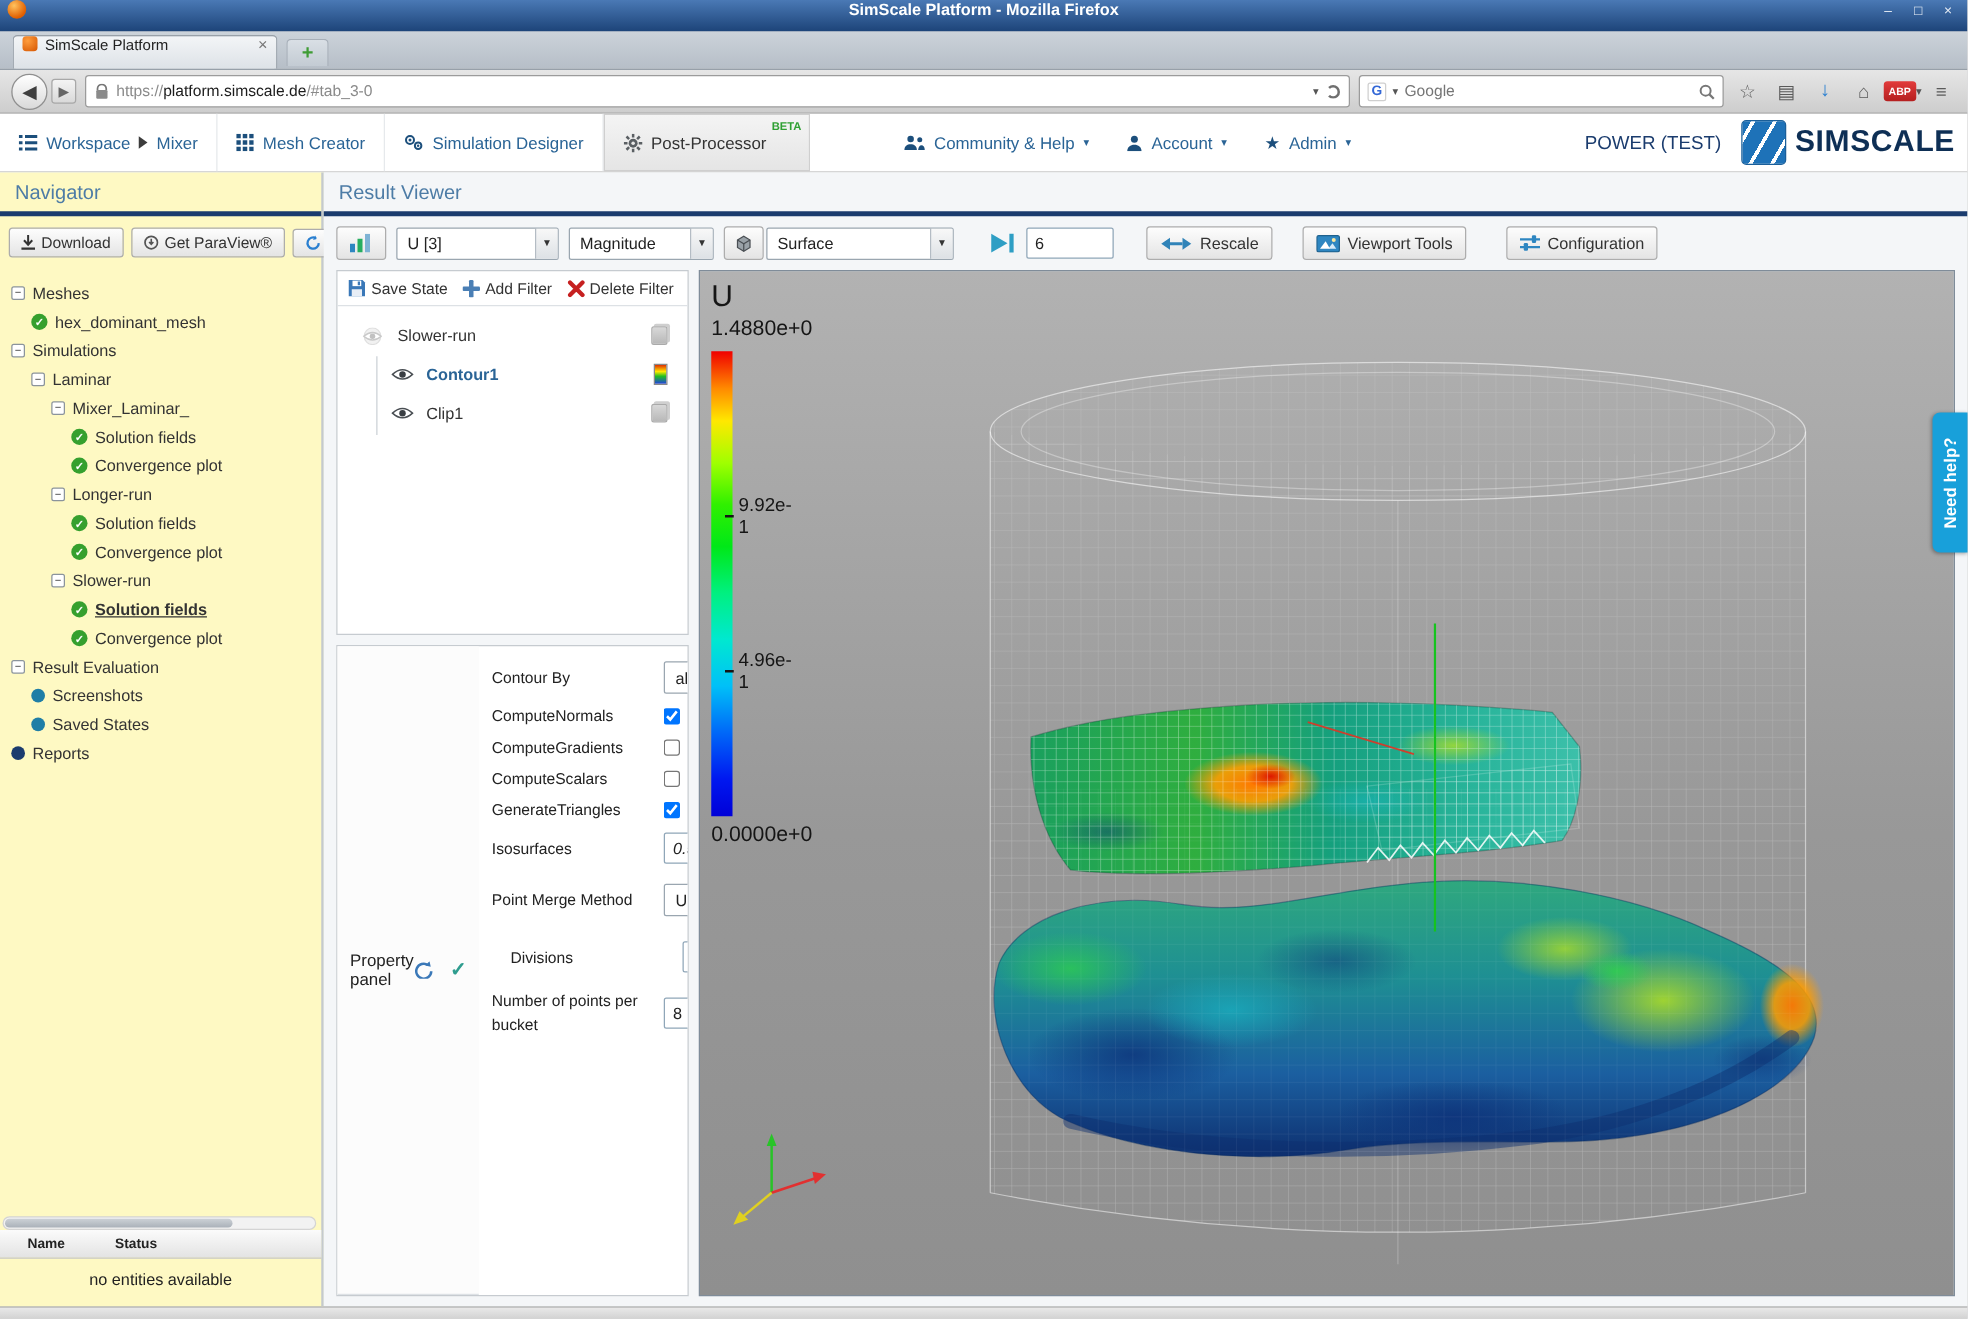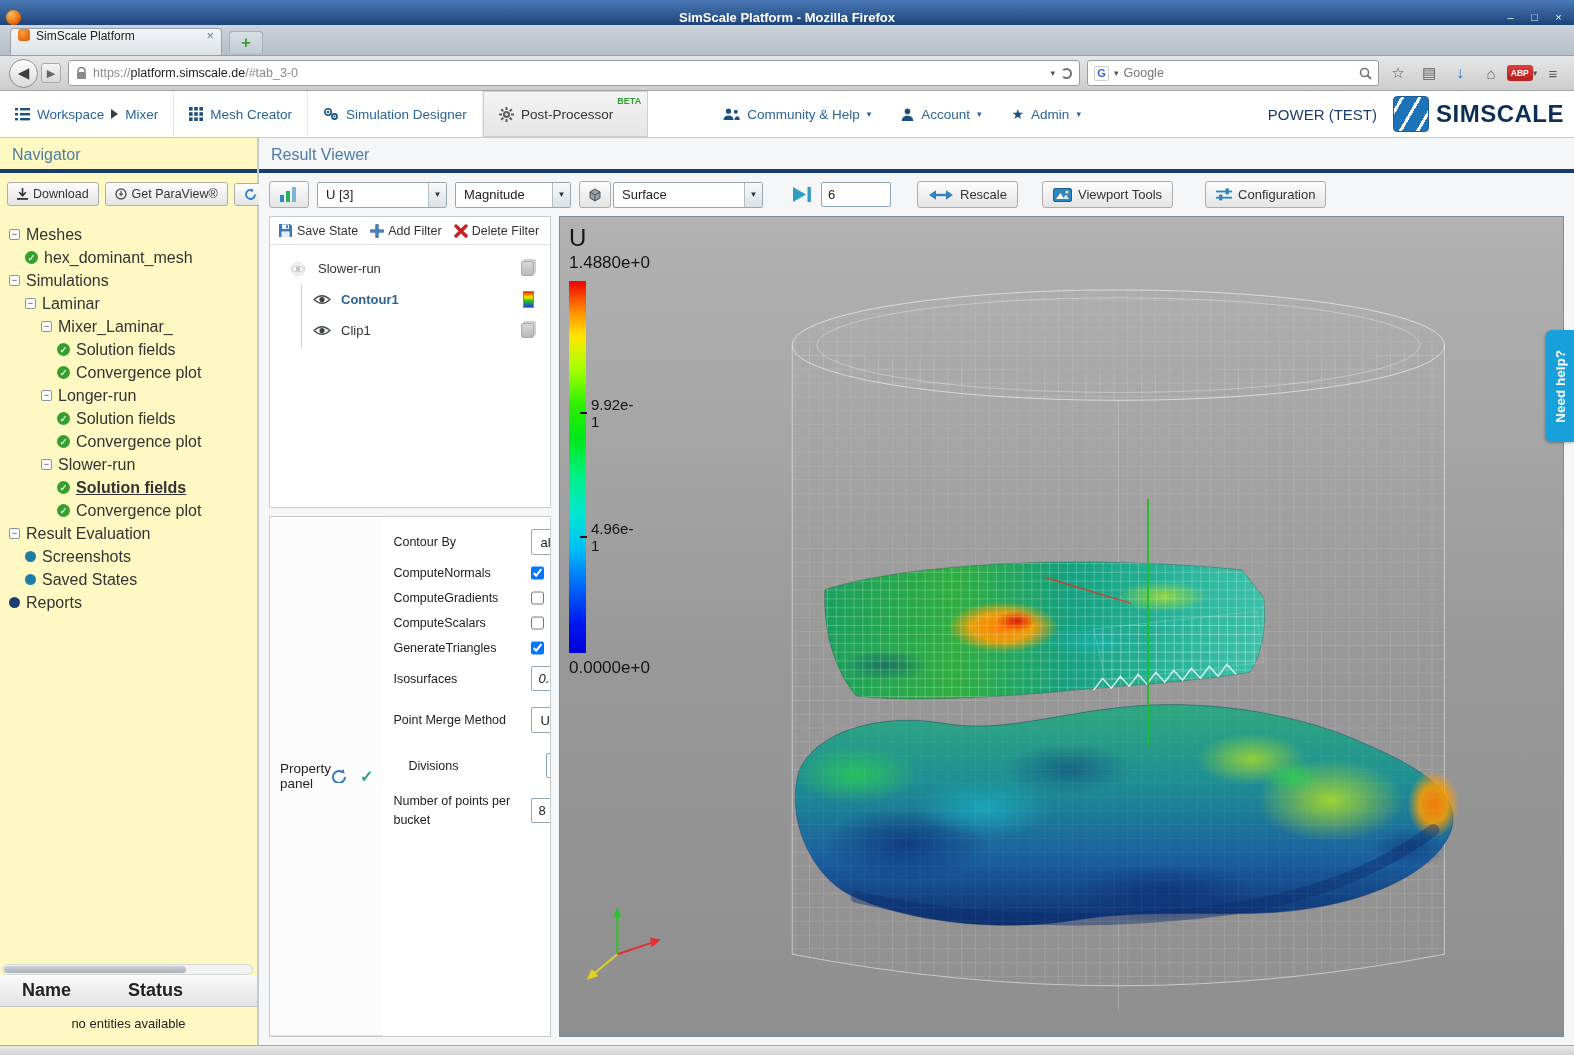--- a/index.html
+++ b/index.html
@@ -1,19 +1,19 @@
 <!DOCTYPE html>
 <html><head>
 <meta charset="utf-8">
 <style>
   * { margin:0; padding:0; box-sizing:border-box; }
   html,body { width:1574px; height:1055px; overflow:hidden; font-family:"Liberation Sans",sans-serif; font-size:13px; background:#d4d4d4; }
 
   
-  .titlebar { height:25px; background:linear-gradient(#4a79b5,#1d4479); display:flex; align-items:flex-end; position:relative; color:#fff;gap:20px; }
+  .titlebar { height:25px; background:linear-gradient(#4a79b5,#1d4479); display:flex; align-items:flex-start; position:relative; color:#fff;gap:20px; }
   .ff-icon { width:15px;height:15px;border-radius:50%; background:radial-gradient(circle at 35% 30%, #ffc25e, #e05e00 70%); margin-left:6px; z-index:1;}
   .win-title { position:absolute; left:0; right:0; text-align:center; font-weight:bold; font-size:13px; }
   .win-controls { margin-left:auto; display:flex; gap:3px; padding-right:5px; z-index:1; }
   .win-btn { width:21px; height:17px; display:flex; align-items:center; justify-content:center; font-size:11px; color:#e8eef6; border-radius:2px; }
 
   .tabbar { height:31px; background:linear-gradient(#ccd3da,#b6bec7); display:flex; align-items:flex-end; padding-left:10px; border-bottom:1px solid #97a0a9; }
   .tab { width:212px; height:27px; background:linear-gradient(#f3f5f7,#dde2e7); border:1px solid #98a0a8; border-bottom:none; border-radius:4px 4px 0 0; display:flex; align-items:flex-start; padding:0 7px; gap:6px; font-size:12px; color:#222; }
   .tab-fav { width:12px; height:12px; border-radius:3px; background:radial-gradient(circle at 35% 30%, #ff9d3d, #d55500); }
   .tab-close { margin-left:auto; color:#777; font-size:13px; line-height:1; }
   .newtab { margin:0 0 2px 7px; width:34px; height:22px; background:linear-gradient(#d9dfe5,#c3cbd3); border:1px solid #a7afb8; border-bottom:none; border-radius:4px 4px 0 0; display:flex; align-items:center; justify-content:center; color:#3f9c35; font-weight:bold; font-size:16px; }
@@ -57,29 +57,29 @@
   .navy-rule { height:4px; background:#1b3c6e; flex:none; }
   .nav-btns { display:flex; gap:6px; padding:9px 7px; align-items:center; }
   .btn { background:linear-gradient(#fdfdfd,#e4e4e4); border:1px solid #adadad; border-radius:3px; padding:4px 9px; font-size:12.5px; color:#333; display:inline-flex; align-items:center; gap:5px; white-space:nowrap; }
   .tree { flex:1; overflow:hidden; padding:8px 0 0; color:#333; }
   .tree-row { display:flex; align-items:center; height:23px; gap:6px; }
   .lvl0{padding-left:9px;} .lvl1{padding-left:25px;} .lvl2{padding-left:41px;} .lvl3{padding-left:57px;}
   .expander { width:11px; height:11px; border:1px solid #8b949c; border-radius:2px; background:#fff; display:flex; align-items:center; justify-content:center; font-size:9px; line-height:1; color:#333; flex:none; }
   .icon-check { width:13px; height:13px; border-radius:50%; background:#36a02e; color:#fff; font-size:9px; font-weight:bold; display:flex; align-items:center; justify-content:center; flex:none; }
   .icon-dot { width:11px; height:11px; border-radius:50%; background:#1f7ea6; flex:none; }
   .icon-dot.dark { background:#1b3c6e; }
-  .tree-label { font-size:16px; }
+  .tree-label { font-size:13px; }
   .tree-label.selected { font-weight:bold; text-decoration:underline; }
   .nav-bottom { flex:none; }
   .nav-scroll { height:11px; margin:0 4px 0 2px; background:#f2f2f2; border:1px solid #d4d4d4; border-radius:6px; position:relative; }
   .nav-scroll-thumb { position:absolute; left:1px; top:1px; bottom:1px; width:73%; background:linear-gradient(#ccd1d6,#aab1b9); border-radius:5px; }
   .bottom-tabs { display:flex; align-items:flex-end; border-bottom:1px solid #c2c2c2; margin-top:8px; padding-left:4px; gap:3px; }
   .btab { padding:7px 13px; font-size:13px; border:1px solid #c2c2c2; border-bottom:none; background:linear-gradient(#f6f6f6,#e1e1e1); color:#333; border-radius:3px 3px 0 0; }
   .btab.active { background:#fff; font-weight:bold; position:relative; top:1px; padding-bottom:8px; }
-  .job-header { display:flex; background:linear-gradient(#fbfbfb,#e3e3e3); border-bottom:1px solid #c6c6c6; padding:5px 0; font-weight:bold; font-size:18px; color:#222;gap:36px;}
+  .job-header { display:flex; background:linear-gradient(#fbfbfb,#e3e3e3); border-bottom:1px solid #c6c6c6; padding:5px 0; font-weight:bold; font-size:11px; color:#222;}
   .job-col1 { width:92px; padding-left:22px; }
   .empty-row { text-align:center; padding:9px 0 14px; color:#222; font-size:13px; }
 
   
   .main { flex:1; display:flex; flex-direction:column; min-width:0; background:#f4f6f8; }
   .rv-toolbar { display:flex; align-items:center; gap:8px; padding:8px 10px 6px; flex:none; }
   .tbtn { background:linear-gradient(#fdfdfd,#e4e4e4); border:1px solid #adadad; border-radius:3px; height:27px; padding:0 10px; display:inline-flex; align-items:center; gap:6px; font-size:13px; color:#333; flex:none;}
   .dd { background:#fff; border:1px solid #9aa6b0; border-radius:2px; height:26px; display:flex; align-items:center; flex:none; }
   .dd-text { padding:0 8px; flex:1; font-size:13px; color:#222; white-space:nowrap; overflow:hidden; }
   .dd-btn { width:18px; align-self:stretch; border-left:1px solid #b4bcc4; background:linear-gradient(#f8f8f8,#dde1e5); display:flex; align-items:center; justify-content:center; font-size:8px; color:#333; }

